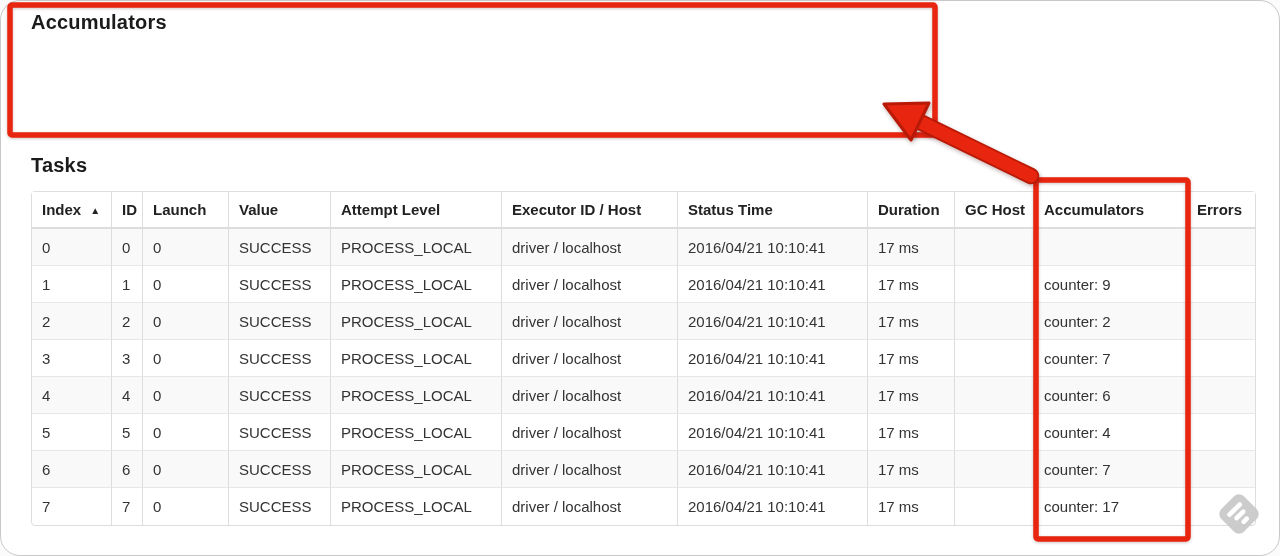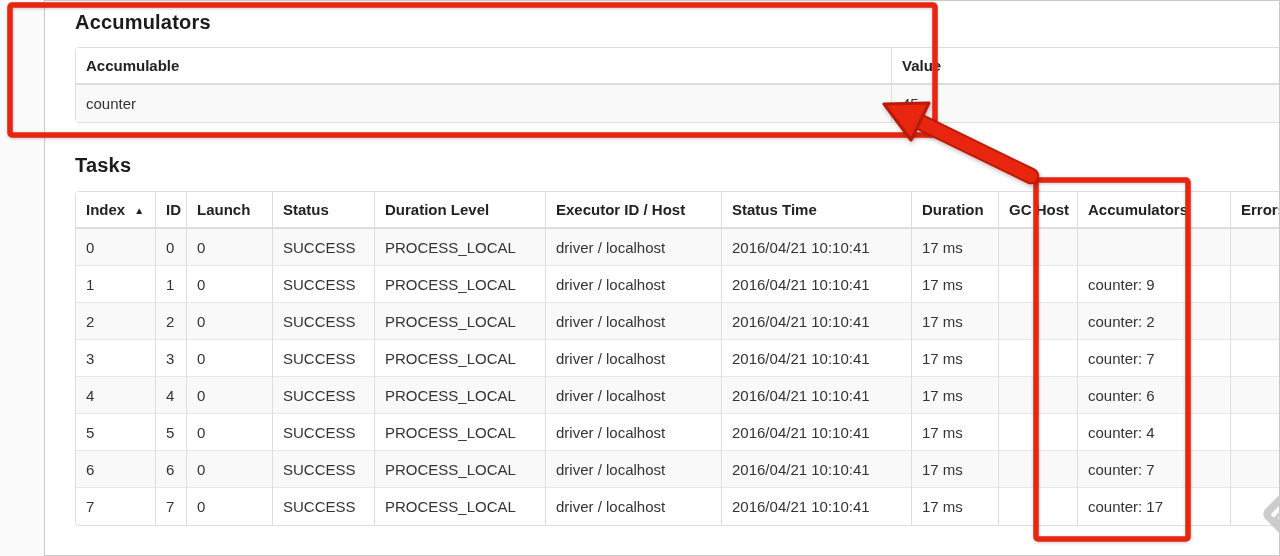--- a/index.html
+++ b/index.html
@@ -13,23 +13,22 @@
     --watermark:#cacaca;
   }
   html,body{margin:0;padding:0;}
   body{
     width:1280px;height:556px;position:relative;background:#fbfbfb;
     font-family:"Liberation Sans","DejaVu Sans",sans-serif;
     -webkit-font-smoothing:antialiased;
   }
   .page{
     position:absolute;inset:0;background:#ffffff;
-    border:1px solid #c9c9c9;border-radius:0;box-sizing:border-box;
+    border:1px solid #c9c9c9;border-radius:20px;box-sizing:border-box;
     overflow:hidden;
-    margin-left:44px;
   }
   h4.section-heading{
     position:absolute;margin:0;font-size:20px;line-height:24px;
     font-weight:bold;color:var(--heading);letter-spacing:.2px;
   }
   #acc-heading{left:30px;top:9px;}
   #tasks-heading{left:30px;top:152px;}
 
   table.grid{
     position:absolute;border-collapse:separate;border-spacing:0;
@@ -65,38 +64,20 @@
   .annot-arrow{filter:drop-shadow(1px 2.5px 2px rgba(60,10,5,.3));}
   #watermark{position:absolute;left:1212px;top:486px;width:52px;height:52px;opacity:.95;}
 </style>
 </head>
 <body>
 
 <div class="page">
 
   <h4 class="section-heading" id="acc-heading">Accumulators</h4>
 
-  <table class="grid" id="acc-table">
-    <colgroup>
-      <col style="width:816px">
-        <col style="width:405px">
-    </colgroup>
-  <thead>
-        <tr>
-          <th>Accumulable</th>
-          <th>Value</th>
-        </tr>
-      </thead>
-      <tbody>
-        <tr>
-          <td>counter</td>
-          <td>45</td>
-        </tr>
-      </tbody>
-    </table>
 
   <h4 class="section-heading" id="tasks-heading">Tasks</h4>
 
   <table class="grid" id="tasks-table">
     <colgroup>
       <col style="width:80px">
         <col style="width:31px">
         <col style="width:86px">
       <col style="width:102px">
         <col style="width:171px">
@@ -105,22 +86,22 @@
         <col style="width:87px">
         <col style="width:79px">
       <col style="width:153px">
         <col style="width:68px">
     </colgroup>
   <thead>
         <tr>
           <th>Index<span class="sort-icon">▲</span></th>
           <th>ID</th>
           <th>Launch</th>
-          <th>Status</th>
-          <th>Duration Level</th>
+          <th>Value</th>
+          <th>Attempt Level</th>
           <th>Executor ID / Host</th>
           <th>Status Time</th>
           <th>Duration</th>
           <th>GC Host</th>
           <th>Accumulators</th>
           <th>Errors</th>
         </tr>
       </thead>
       <tbody>
         <tr>

